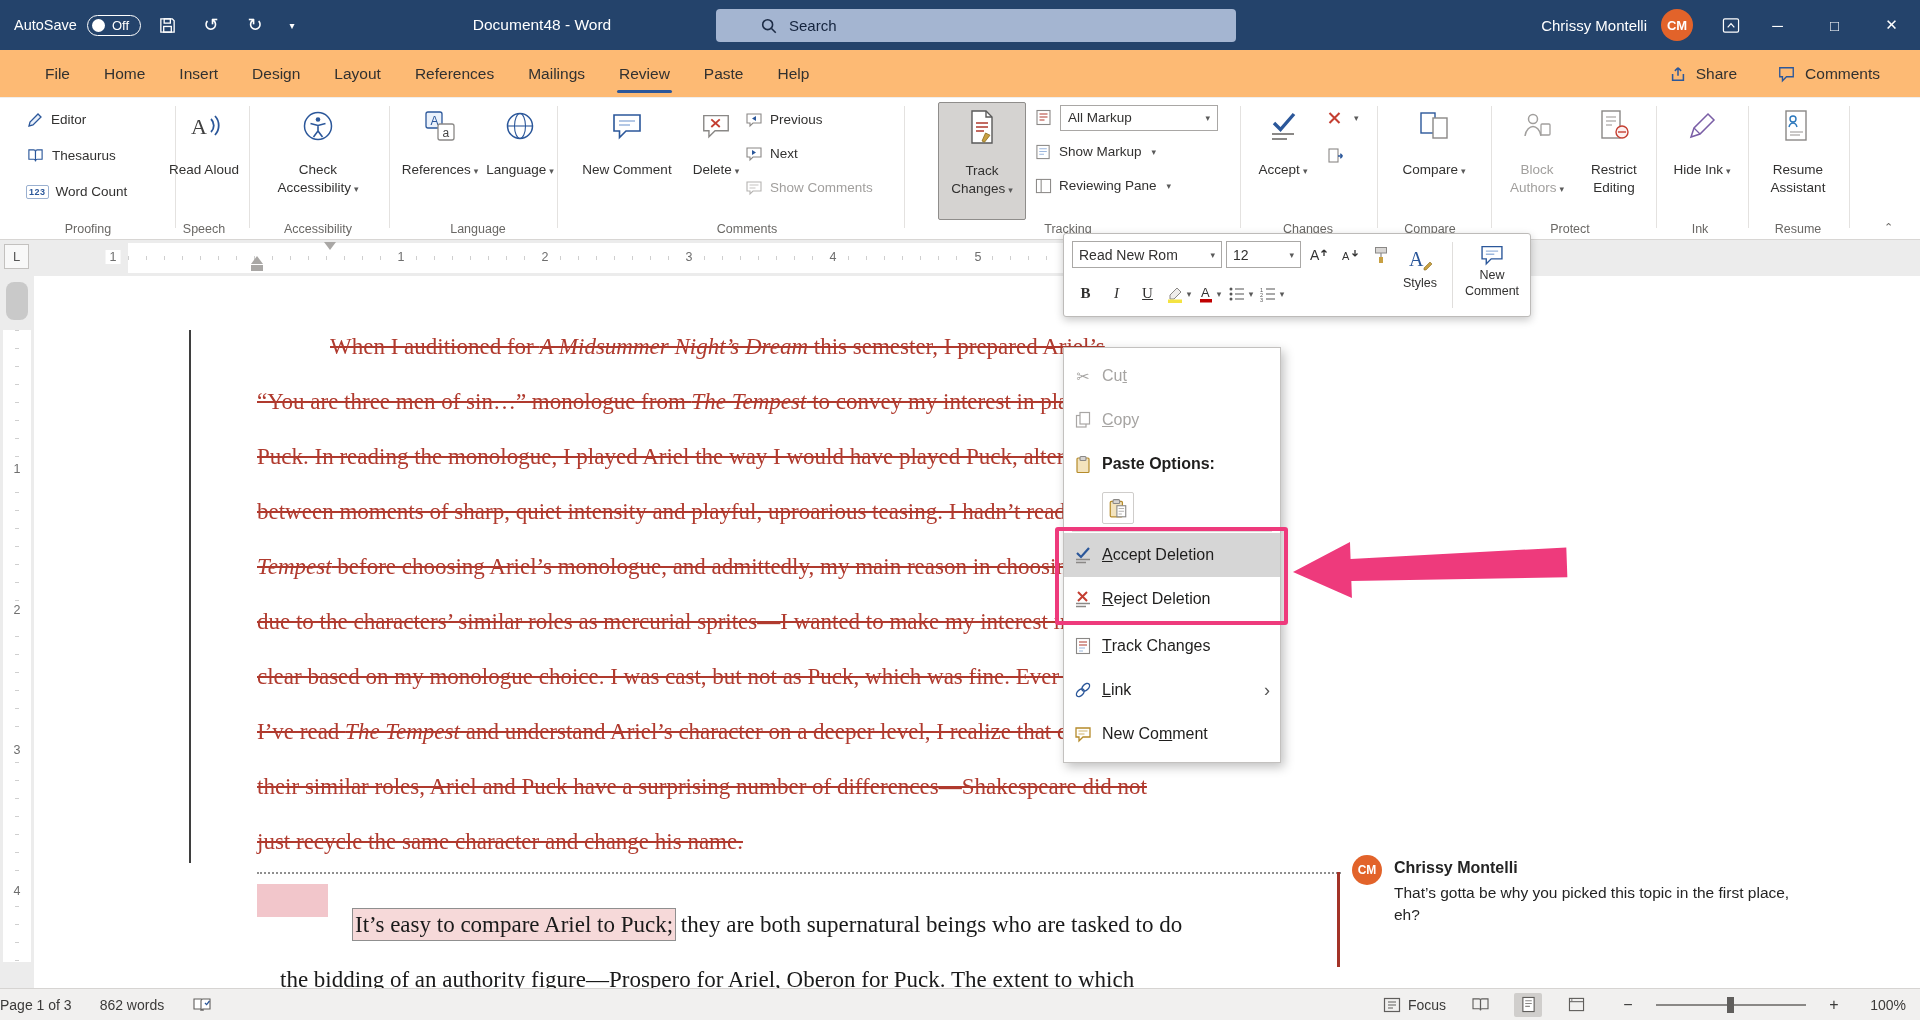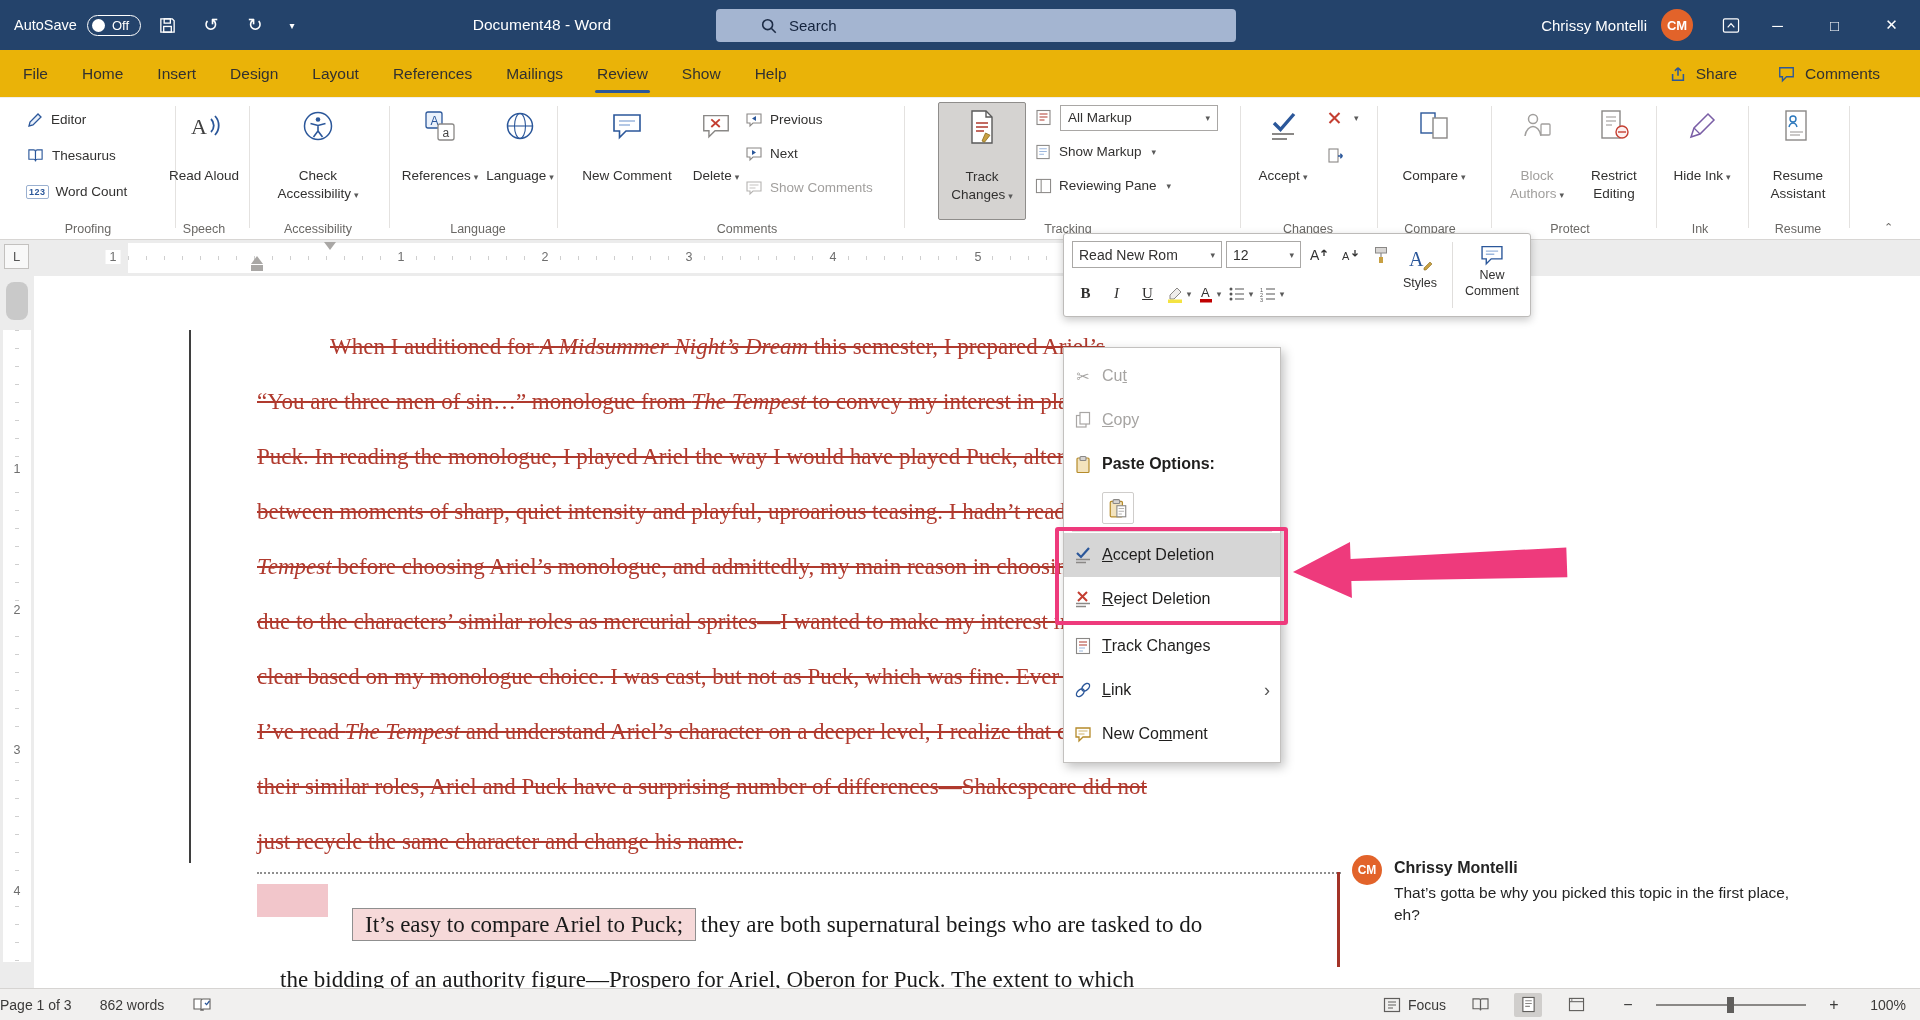--- a/index.html
+++ b/index.html
@@ -15,31 +15,31 @@
   .tb-btn{width:36px;height:38px;display:inline-flex;align-items:center;justify-content:center;font-size:18px;border-radius:4px;cursor:pointer}
   .tb-chev{width:22px;font-size:10px}
   .tb-title{position:absolute;left:402px;width:280px;top:16px;text-align:center;font-size:15.5px;white-space:nowrap}
   .tb-search{position:absolute;left:716px;top:9px;width:520px;height:33px;background:#a4b5d1;border-radius:4px;display:flex;align-items:center;padding-left:44px;gap:11px;color:#14233d;font-size:15px;cursor:text}
   .tb-right{position:absolute;right:0;top:0;height:50px;display:flex;align-items:center}
   .tb-user{font-size:15px;margin-right:14px;cursor:pointer}
   .tb-avatar{width:32px;height:32px;border-radius:50%;background:#e2632a;color:#fff;display:flex;align-items:center;justify-content:center;font-size:13px;font-weight:bold;margin-right:20px;cursor:pointer}
   .win-btn{width:57px;height:50px;display:flex;align-items:center;justify-content:center;font-size:15px;cursor:pointer}
 
   
-  .tabsrow{position:absolute;top:50px;left:0;width:100%;height:48px;background:#eab308;display:flex;align-items:center;padding-left:6px;border-bottom:1px solid #f0efee}
+  .tabsrow{position:absolute;top:50px;left:0;width:100%;height:48px;background:#fdba74;display:flex;align-items:center;padding-left:28px;border-bottom:1px solid #f0efee}
   .tab{padding:0 17px;font-size:15.5px;color:#323130;height:100%;display:flex;align-items:center;position:relative;cursor:pointer;white-space:nowrap}
   .tab.active::after{content:"";position:absolute;left:15px;right:15px;bottom:4px;height:3px;background:#2b579a;border-radius:2px}
   .tabs-right{margin-left:auto;display:flex;align-items:center;gap:40px;padding-right:40px}
   .tr-item{display:flex;gap:9px;align-items:center;font-size:15.5px;color:#323130;cursor:pointer}
 
   
   .ribbon{position:absolute;top:98px;left:0;width:100%;height:142px;background:#fff;border-bottom:1px solid #d8d6d4}
   .bigbtn{position:absolute;top:4px;display:flex;flex-direction:column;align-items:center;font-size:13.5px;color:#323130;text-align:center;line-height:1.3;cursor:pointer}
   .bigbtn .ic{height:42px;display:flex;align-items:center;margin-top:3px}
-  .bigbtn .lbl{margin-top:20px}
+  .bigbtn .lbl{margin-top:14px}
   .bigbtn.disabled,.rowbtn.disabled{color:#a19f9d}
   .pressed{background:#d5d3d1;border:1px solid #8f8d8b;border-radius:2px}
   .rowbtn{position:absolute;display:flex;align-items:center;gap:7px;font-size:13.5px;color:#323130;height:27px;cursor:pointer;white-space:nowrap}
   .glabel{position:absolute;top:124px;font-size:12.5px;color:#6a6865;transform:translateX(-50%);white-space:nowrap}
   .gsep{position:absolute;top:8px;height:122px;width:1px;background:#e4e2e0}
   .chev{font-size:9px;color:#5a5a5a;margin-left:3px}
   .select{display:inline-flex;align-items:center;justify-content:space-between;border:1px solid #a9a7a5;background:#fff;height:26px;padding:0 7px;font-size:13.5px;color:#323130;cursor:pointer}
   .wc-ic{font-size:9px;font-weight:bold;color:#2b579a;border:1px solid #9ab0d0;padding:1px 2px;border-radius:2px;letter-spacing:.5px}
 
   
@@ -58,21 +58,21 @@
   .vr-block{position:absolute;left:6px;top:6px;width:22px;height:38px;background:#c9c9c9;border-radius:8px}
 
   
   .canvas{position:absolute;top:276px;left:34px;right:0;bottom:32px;background:#fff}
   .doc-line{position:absolute;font-family:"Liberation Serif",serif;font-size:23px;color:#1a1a1a;white-space:pre;z-index:5}
   .red-line{color:#b03a2e;text-decoration:line-through;text-decoration-thickness:1.5px}
   .it{font-style:italic}
   .change-bar{position:absolute;left:189px;top:330px;width:2px;height:533px;background:#3f3f3f;z-index:5}
   .para-dotted{position:absolute;left:257px;top:872px;width:1084px;border-top:2px dotted #8f8f8f;z-index:5}
   .indent-mark{position:absolute;left:257px;top:884px;width:71px;height:33px;background:#f2c6cb;z-index:5}
-  .sel-box{outline:1.5px solid #8f8f8f;background:#f6d9d9;padding:3px 12px}
+  .sel-box{outline:1.5px solid #8f8f8f;background:#f6d9d9;padding:3px 2px}
   .comment-line{position:absolute;left:1337px;top:872px;width:3px;height:95px;background:#a33327;z-index:5}
   .comment-card{position:absolute;left:1352px;top:855px;width:460px;display:flex;gap:12px;z-index:5;cursor:pointer}
   .cc-avatar{width:30px;height:30px;border-radius:50%;background:#e2632a;color:#fff;display:flex;align-items:center;justify-content:center;font-size:12px;font-weight:bold;flex:0 0 30px}
   .cc-name{font-size:16px;font-weight:bold;color:#242424;margin-top:4px}
   .cc-text{font-size:15.5px;color:#242424;line-height:1.45;margin-top:5px;width:420px}
 
   
   .minibar{position:absolute;left:1063px;top:233px;width:468px;height:84px;background:#fff;border:1px solid #bdbbb9;border-radius:3px;box-shadow:0 3px 8px rgba(0,0,0,.22);z-index:40}
   .mb-row{position:absolute;left:8px;display:flex;align-items:center;gap:4px}
   .mb-select{display:inline-flex;align-items:center;justify-content:space-between;border:1px solid #aaa8a6;background:#fff;height:27px;padding:0 6px;font-size:14px;color:#323130;cursor:pointer}
@@ -171,21 +171,21 @@
 
   <div class="tabsrow">
     <span class="tab">File</span>
     <span class="tab">Home</span>
     <span class="tab">Insert</span>
     <span class="tab">Design</span>
     <span class="tab">Layout</span>
     <span class="tab">References</span>
     <span class="tab">Mailings</span>
     <span class="tab active">Review</span>
-    <span class="tab">Show</span>
+    <span class="tab">Paste</span>
     <span class="tab">Help</span>
     <span class="tabs-right">
       <span class="tr-item">
         <svg width="18" height="18" viewBox="0 0 20 20">
             <path d="M10 12V3m0 0L6.5 6.5M10 3l3.5 3.5" fill="none" stroke="#2b579a" stroke-width="1.7"></path>
             <path d="M4 10v7h12v-7" fill="none" stroke="#2b579a" stroke-width="1.7"></path>
           </svg>
         <span>Share</span>
       </span>
       <span class="tr-item">

